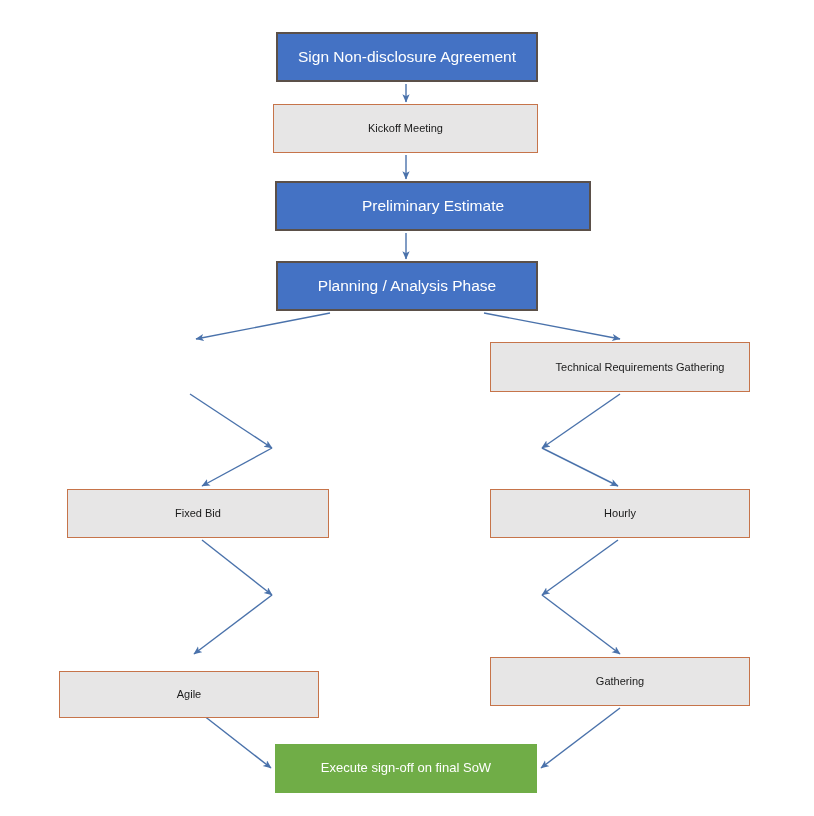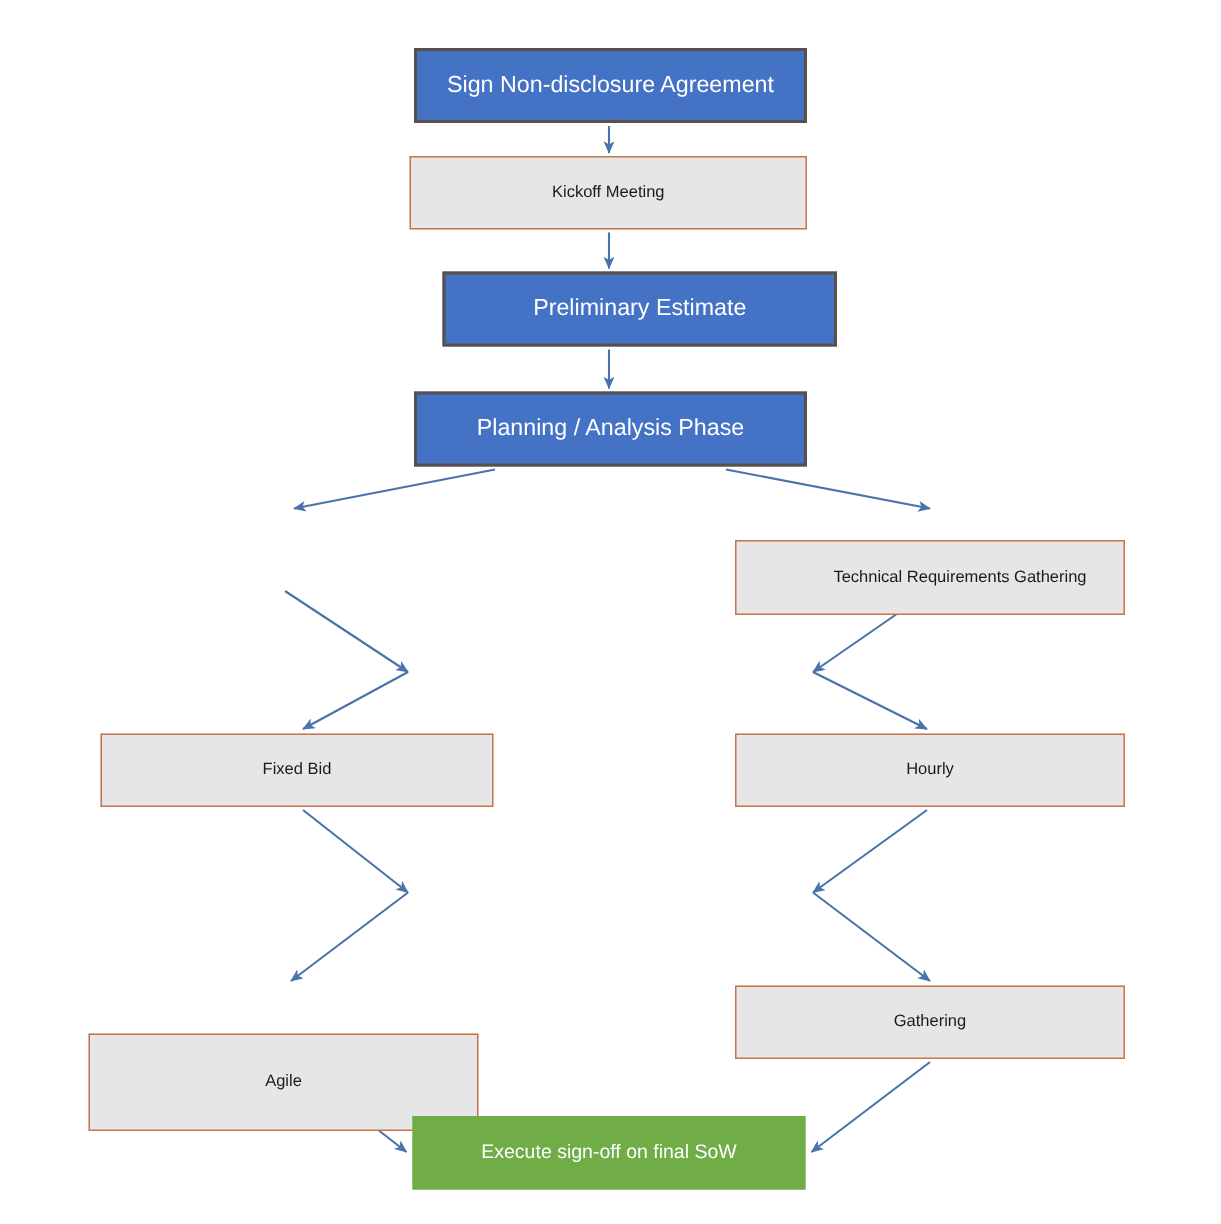--- a/index.html
+++ b/index.html
@@ -93,44 +93,44 @@
   </svg>
 
   <div class="node blue" style="left:276px;top:32px;width:262px;height:50px;">
     <span class="node-label">Sign Non-disclosure Agreement</span>
   </div>
 
   <div class="node gray" style="left:273px;top:104px;width:265px;height:49px;">
     <span class="node-label">Kickoff Meeting</span>
   </div>
 
-  <div class="node blue" style="left:275px;top:181px;width:263px;height:50px;margin-left:20px;">
+  <div class="node blue" style="left:275px;top:181px;width:316px;height:50px;">
     <span class="node-label">Preliminary Estimate</span>
   </div>
 
   <div class="node blue" style="left:276px;top:261px;width:262px;height:50px;">
     <span class="node-label">Planning / Analysis Phase</span>
   </div>
 
 
-  <div class="node gray" style="left:490px;top:360px;width:260px;height:50px;padding-left:40px;">
+  <div class="node gray" style="left:490px;top:342px;width:260px;height:50px;padding-left:40px;">
     <span class="node-label">Technical Requirements Gathering</span>
   </div>
 
 
   <div class="node gray" style="left:67px;top:489px;width:262px;height:49px;">
     <span class="node-label">Fixed Bid</span>
   </div>
 
   <div class="node gray" style="left:490px;top:489px;width:260px;height:49px;">
     <span class="node-label">Hourly</span>
   </div>
 
 
-  <div class="node gray" style="left:59px;top:689px;width:260px;height:65px;">
+  <div class="node gray" style="left:59px;top:671px;width:260px;height:47px;">
     <span class="node-label">Agile</span>
   </div>
 
   <div class="node gray" style="left:490px;top:657px;width:260px;height:49px;">
     <span class="node-label">Gathering</span>
   </div>
 
   <div class="node green" style="left:275px;top:744px;width:262px;height:49px;">
     <span class="node-label">Execute sign-off on final SoW</span>
   </div>

